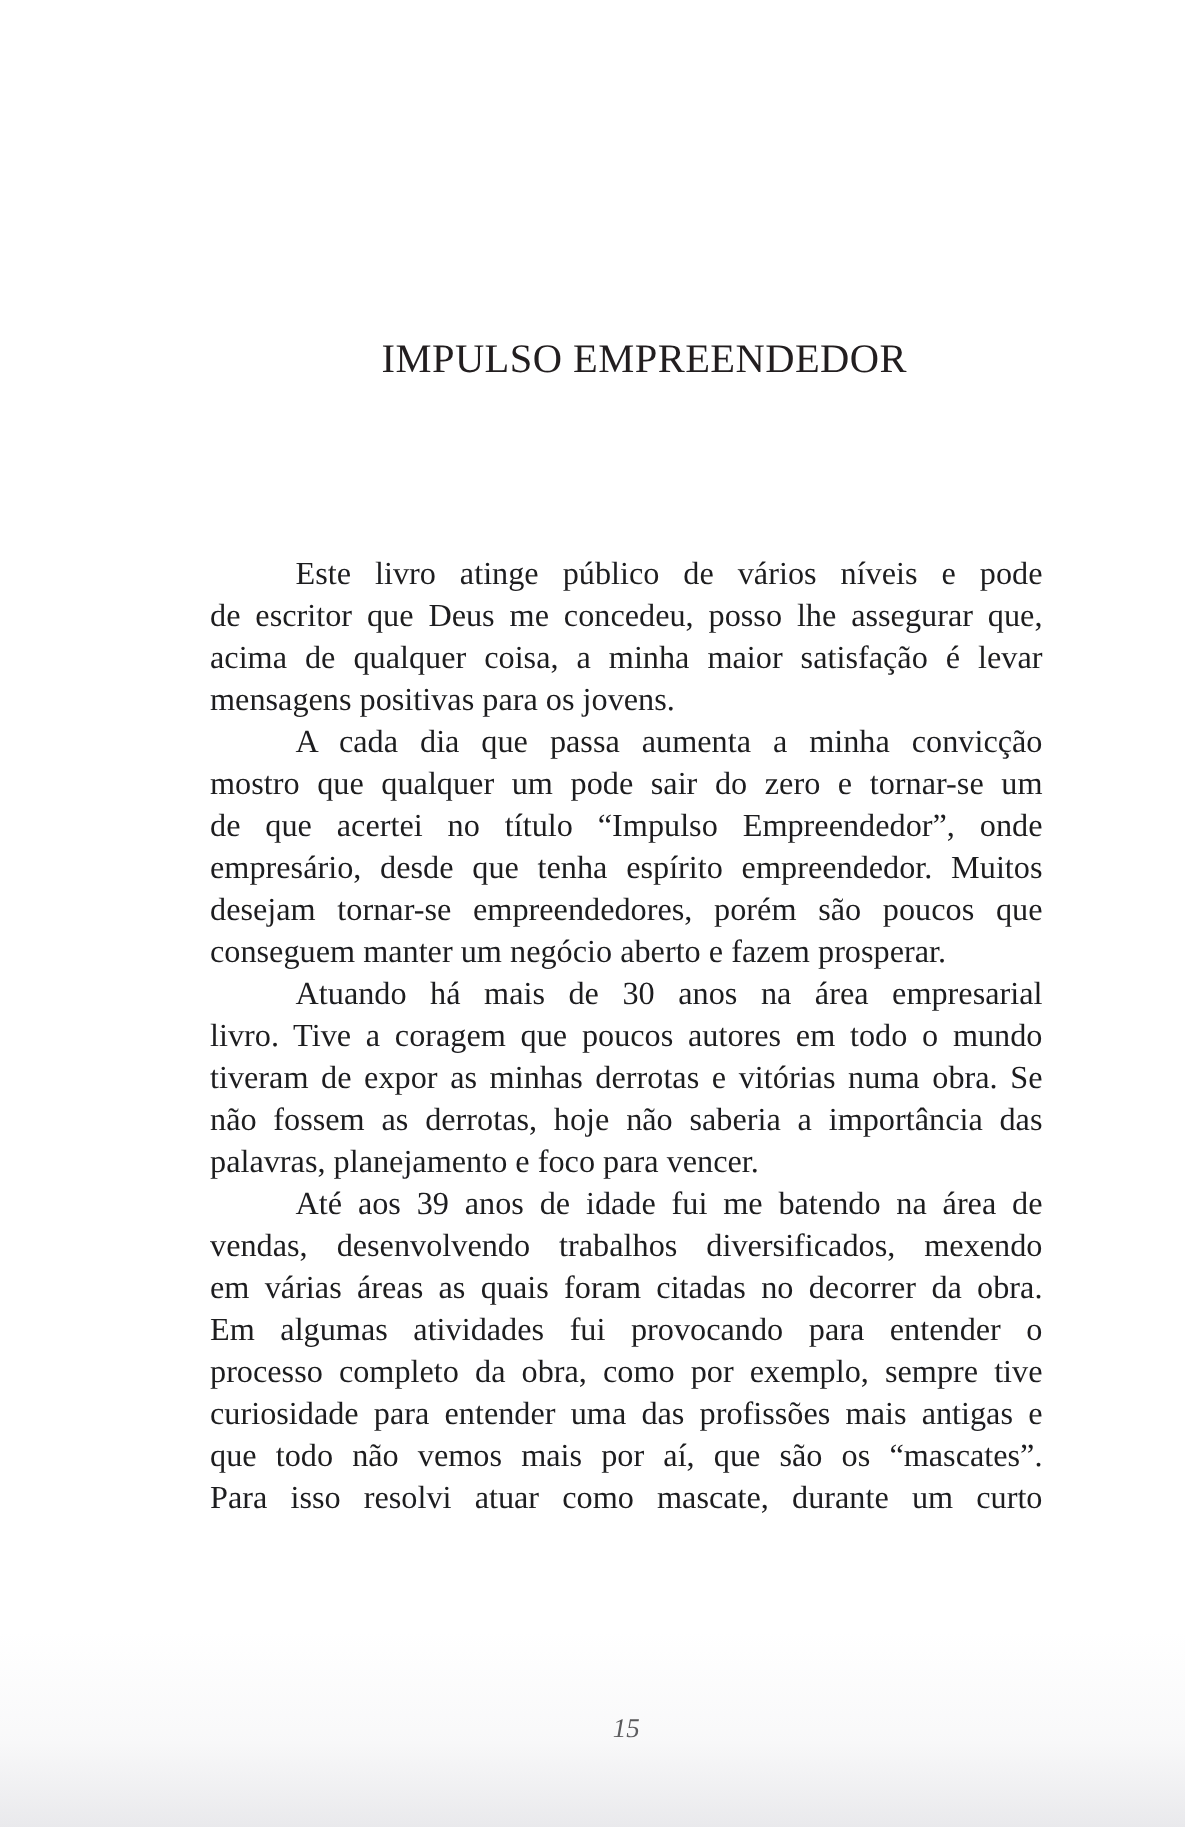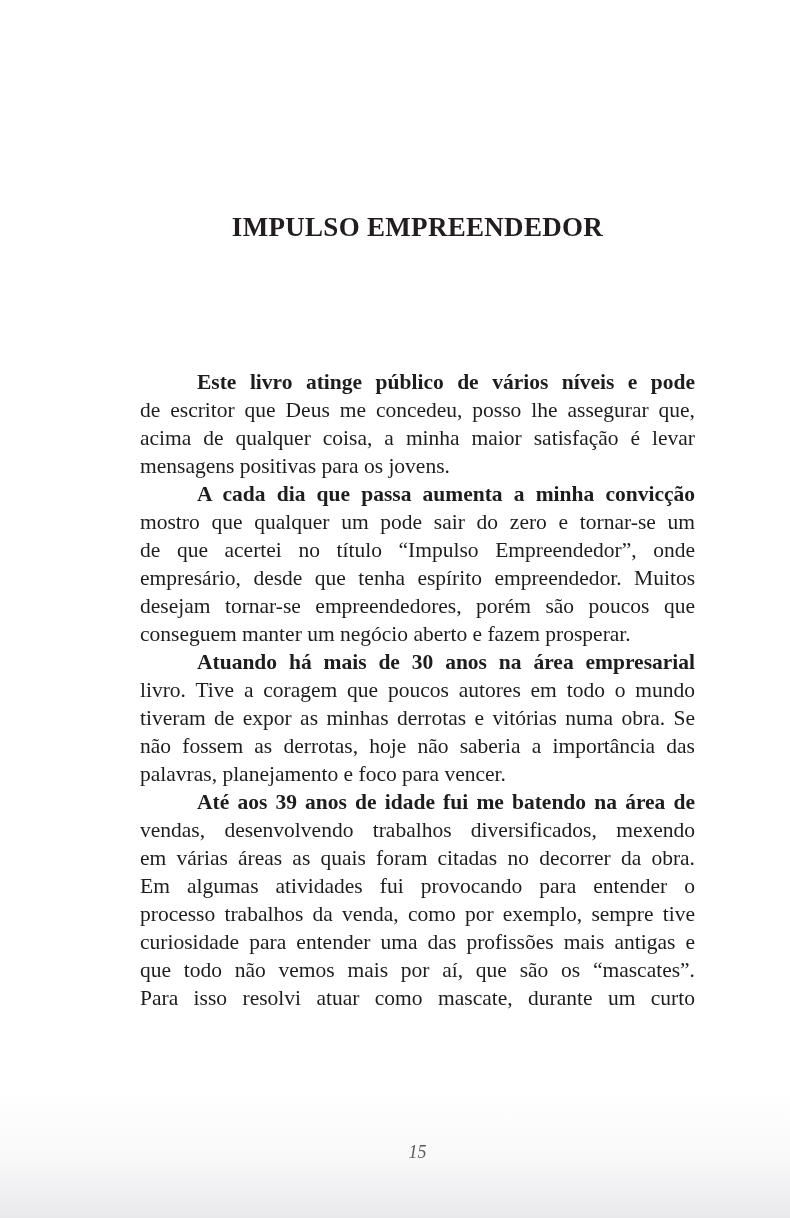--- a/index.html
+++ b/index.html
@@ -23,25 +23,25 @@
     width: 100%;
     height: 130px;
     background: linear-gradient(to bottom, rgba(236,236,238,0) 0%, rgba(232,232,235,0.28) 55%, rgba(226,226,230,0.75) 100%);
     pointer-events: none;
   }
   .chapter-title {
     position: absolute;
     left: 140px;
     top: 210px;
     width: 555px;
-    margin: 0;
+    margin: 12px;
     text-align: center;
     font-size: 27px;
     line-height: 34px;
-    font-weight: bold;
+    font-weight: normal;
     letter-spacing: 0.3px;
     color: #221e1f;
   }
   .body-text {
     position: absolute;
     left: 140px;
     top: 368px;
     width: 555px;
     font-size: 21.5px;
     line-height: 28px;
@@ -49,21 +49,20 @@
   }
   .line {
     width: 555px;
     height: 28px;
     text-align: justify;
     text-align-last: justify;
     white-space: nowrap;
   }
   .line.first {
     text-indent: 57px;
-    font-weight: bold;
   }
   .line.last {
     text-align-last: left;
   }
   .page-number {
     position: absolute;
     left: 140px;
     top: 1140px;
     width: 555px;
     text-align: center;
@@ -97,21 +96,21 @@
     <div class="line first">Atuando há mais de 30 anos na área empresarial</div>
     <div class="line">livro. Tive a coragem que poucos autores em todo o mundo</div>
     <div class="line">tiveram de expor as minhas derrotas e vitórias numa obra. Se</div>
     <div class="line">não fossem as derrotas, hoje não saberia a importância das</div>
     <div class="line last">palavras, planejamento e foco para vencer.</div>
 
     <div class="line first">Até aos 39 anos de idade fui me batendo na área de</div>
     <div class="line">vendas, desenvolvendo trabalhos diversificados, mexendo</div>
     <div class="line">em várias áreas as quais foram citadas no decorrer da obra.</div>
     <div class="line">Em algumas atividades fui provocando para entender o</div>
-    <div class="line">processo trabalhos da venda, como por exemplo, sempre tive</div>
+    <div class="line">processo completo da obra, como por exemplo, sempre tive</div>
     <div class="line">curiosidade para entender uma das profissões mais antigas e</div>
     <div class="line">que todo não vemos mais por aí, que são os “mascates”.</div>
     <div class="line">Para isso resolvi atuar como mascate, durante um curto</div>
   </div>
 
   <div class="page-number">15</div>
 
   <div class="scan-shadow"></div>
 </div>
 

